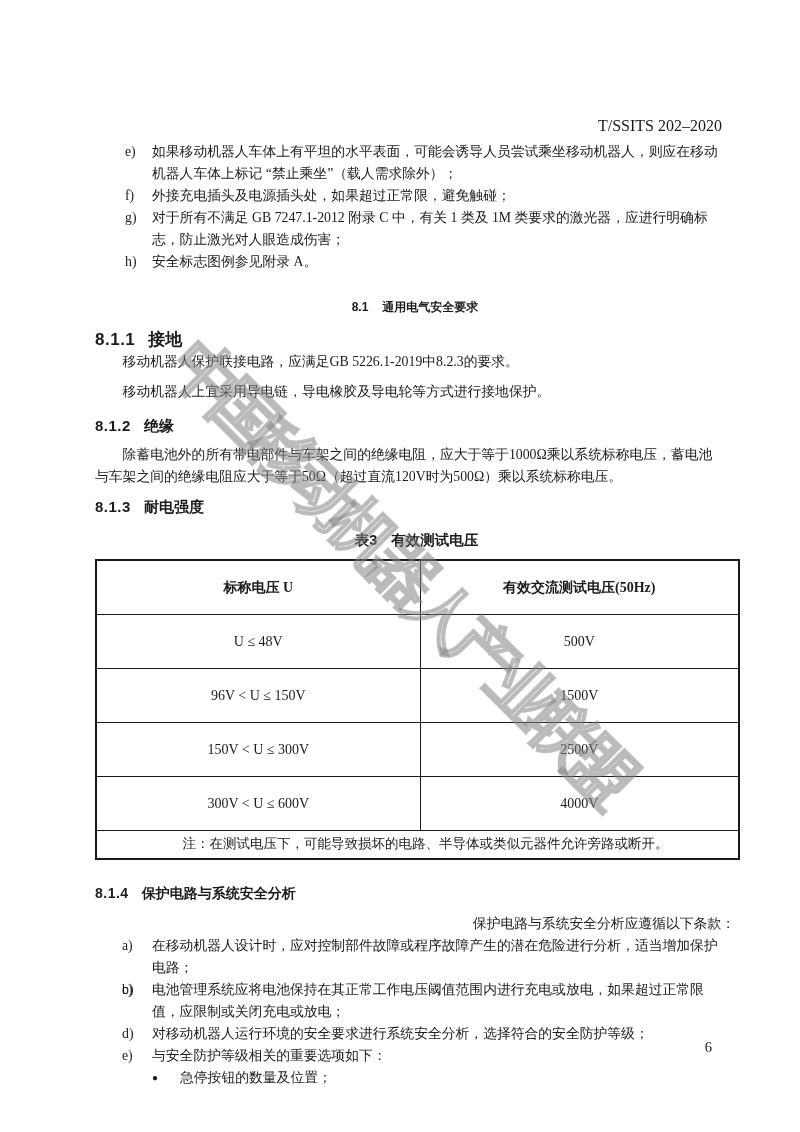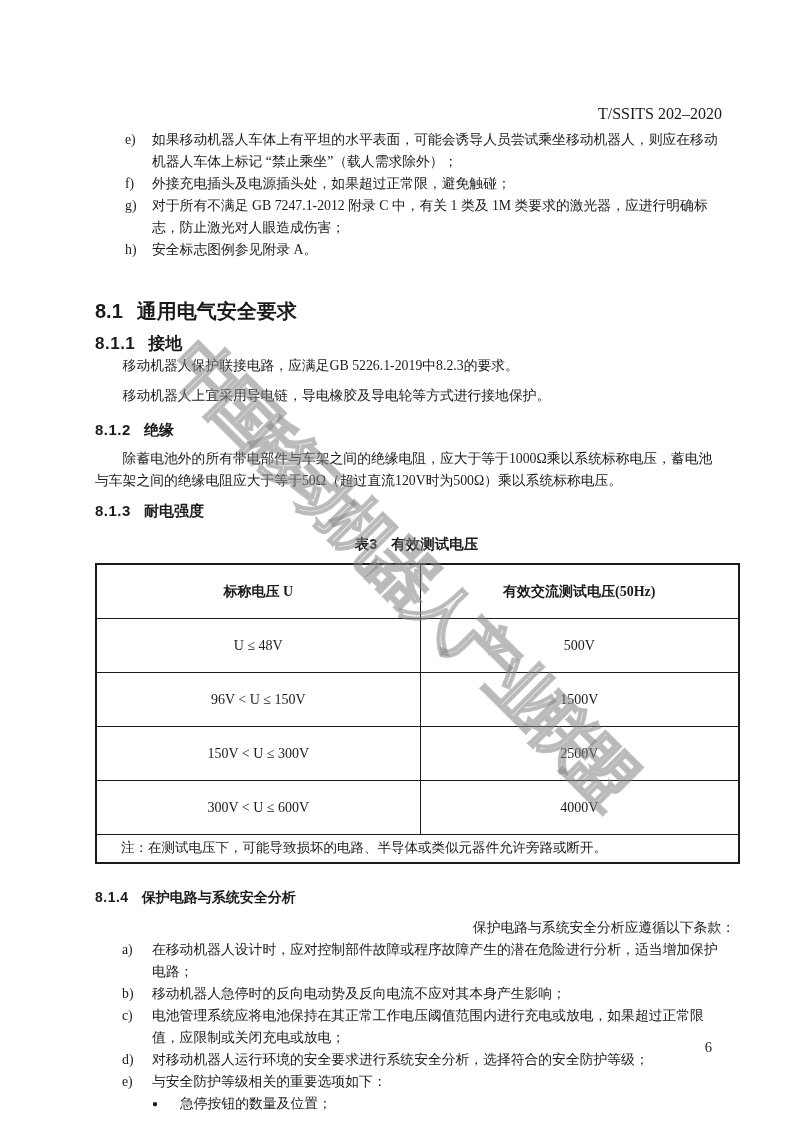--- a/index.html
+++ b/index.html
@@ -1,34 +1,34 @@
 <!DOCTYPE html>
 <html><head>
 <meta charset="utf-8">
 <style>
   * { margin:0; padding:0; box-sizing:border-box; }
   html,body { background:#ffffff; }
   .page {
     position:relative; width:800px; height:1132px; background:#fff;
     overflow:hidden; font-family:"Liberation Serif", serif; color:#1b1b1b;
   }
-  .content { position:absolute; left:95px; top:0; width:640px; font-size:13.8px; line-height:22px; }
+  .content { position:absolute; left:95px; top:12px; width:640px; font-size:13.8px; line-height:22px; }
 
   .std-code { margin-top:103px; width:627px; text-align:right; font-size:16px; line-height:22px; }
 
   .toplist { margin-top:4px; }
   .li { position:relative; padding-left:57px; }
   .li .mk { position:absolute; left:30px; top:0; }
   .list814 .li .mk { left:27px; }
   .ml { white-space:pre-line; }
 
   .hsec { font-family:"Liberation Sans", sans-serif; font-weight:bold; line-height:22px; }
   .h8   { margin-top:16px; font-size:16px; }
   .h8 .num { margin-right:16px; }
-  .h81  { margin-top:39px; font-size:20px; }
+  .h81  { margin-top:23px; font-size:12px;text-align:center; }
   .h81 .num { margin-right:14px; }
   .h811 { margin-top:11px; font-size:17px; }
   .h812 { margin-top:12px;  font-size:15px; }
   .h813 { margin-top:8px;  font-size:15px; }
   .h814 { margin-top:22px; font-size:14px; }
   .h811 .num, .h812 .num, .h813 .num, .h814 .num { margin-right:13px; letter-spacing:0.5px; }
 
   .para { text-indent:27.6px; }
   .p811a { }
   .p811b { margin-top:8px; }
@@ -37,21 +37,21 @@
   .p814i { margin-top:9px;text-align:right; }
 
   .tbl-caption { margin-top:11px; width:643px; text-align:center; font-family:"Liberation Sans", sans-serif; font-weight:bold; font-size:14.5px; line-height:22px; }
   .tbl-caption .cap-label { margin-right:14px; }
 
   table.t3 { margin-top:8px; border-collapse:collapse; width:643px; table-layout:fixed; border:2px solid #1a1a1a; }
   table.t3 col.c1 { width:324px; }
   table.t3 col.c2 { width:319px; }
   table.t3 th, table.t3 td { border:1px solid #1a1a1a; text-align:center; font-size:14px; height:21px; line-height:21px; padding:16px; }
   table.t3 th { font-weight:bold; }
-  table.t3 td.note-cell { text-align:left; padding:3px 8px 4px 24px; font-size:13.5px; height:27px; line-height:20px; }
+  table.t3 td.note-cell { text-align:center; padding:3px 8px 4px 24px; font-size:13.5px; height:27px; line-height:20px; }
 
   .list814 { margin-top:0; }
   .bullet-row { position:relative; padding-left:85px; }
   .bullet-row .mk { position:absolute; left:57px; top:0; font-size:10px; }
 
   .page-num { position:absolute; top:1036px; right:88px; font-size:14.5px; line-height:22px; }
 
   .watermark {
     position:absolute; left:215px; top:320px;
     transform:rotate(45deg); transform-origin:0 0;
@@ -157,21 +157,20 @@
     <p class="para p814i">保护电路与系统安全分析应遵循以下条款：</p>
 
     <div class="list814">
       <div class="li">
         <span class="mk">a)</span>
         <span class="ml">在移动机器人设计时，应对控制部件故障或程序故障产生的潜在危险进行分析，适当增加保护
 电路；</span>
       </div>
       <div class="li">
         <span class="mk">b)</span>
-        <span class="ml">移动机器人急停时的反向电动势及反向电流不应对其本身产生影响；</span>
       </div>
       <div class="li">
         <span class="mk">c)</span>
         <span class="ml">电池管理系统应将电池保持在其正常工作电压阈值范围内进行充电或放电，如果超过正常限
 值，应限制或关闭充电或放电；</span>
       </div>
       <div class="li">
         <span class="mk">d)</span>
         <span class="ml">对移动机器人运行环境的安全要求进行系统安全分析，选择符合的安全防护等级；</span>
       </div>

